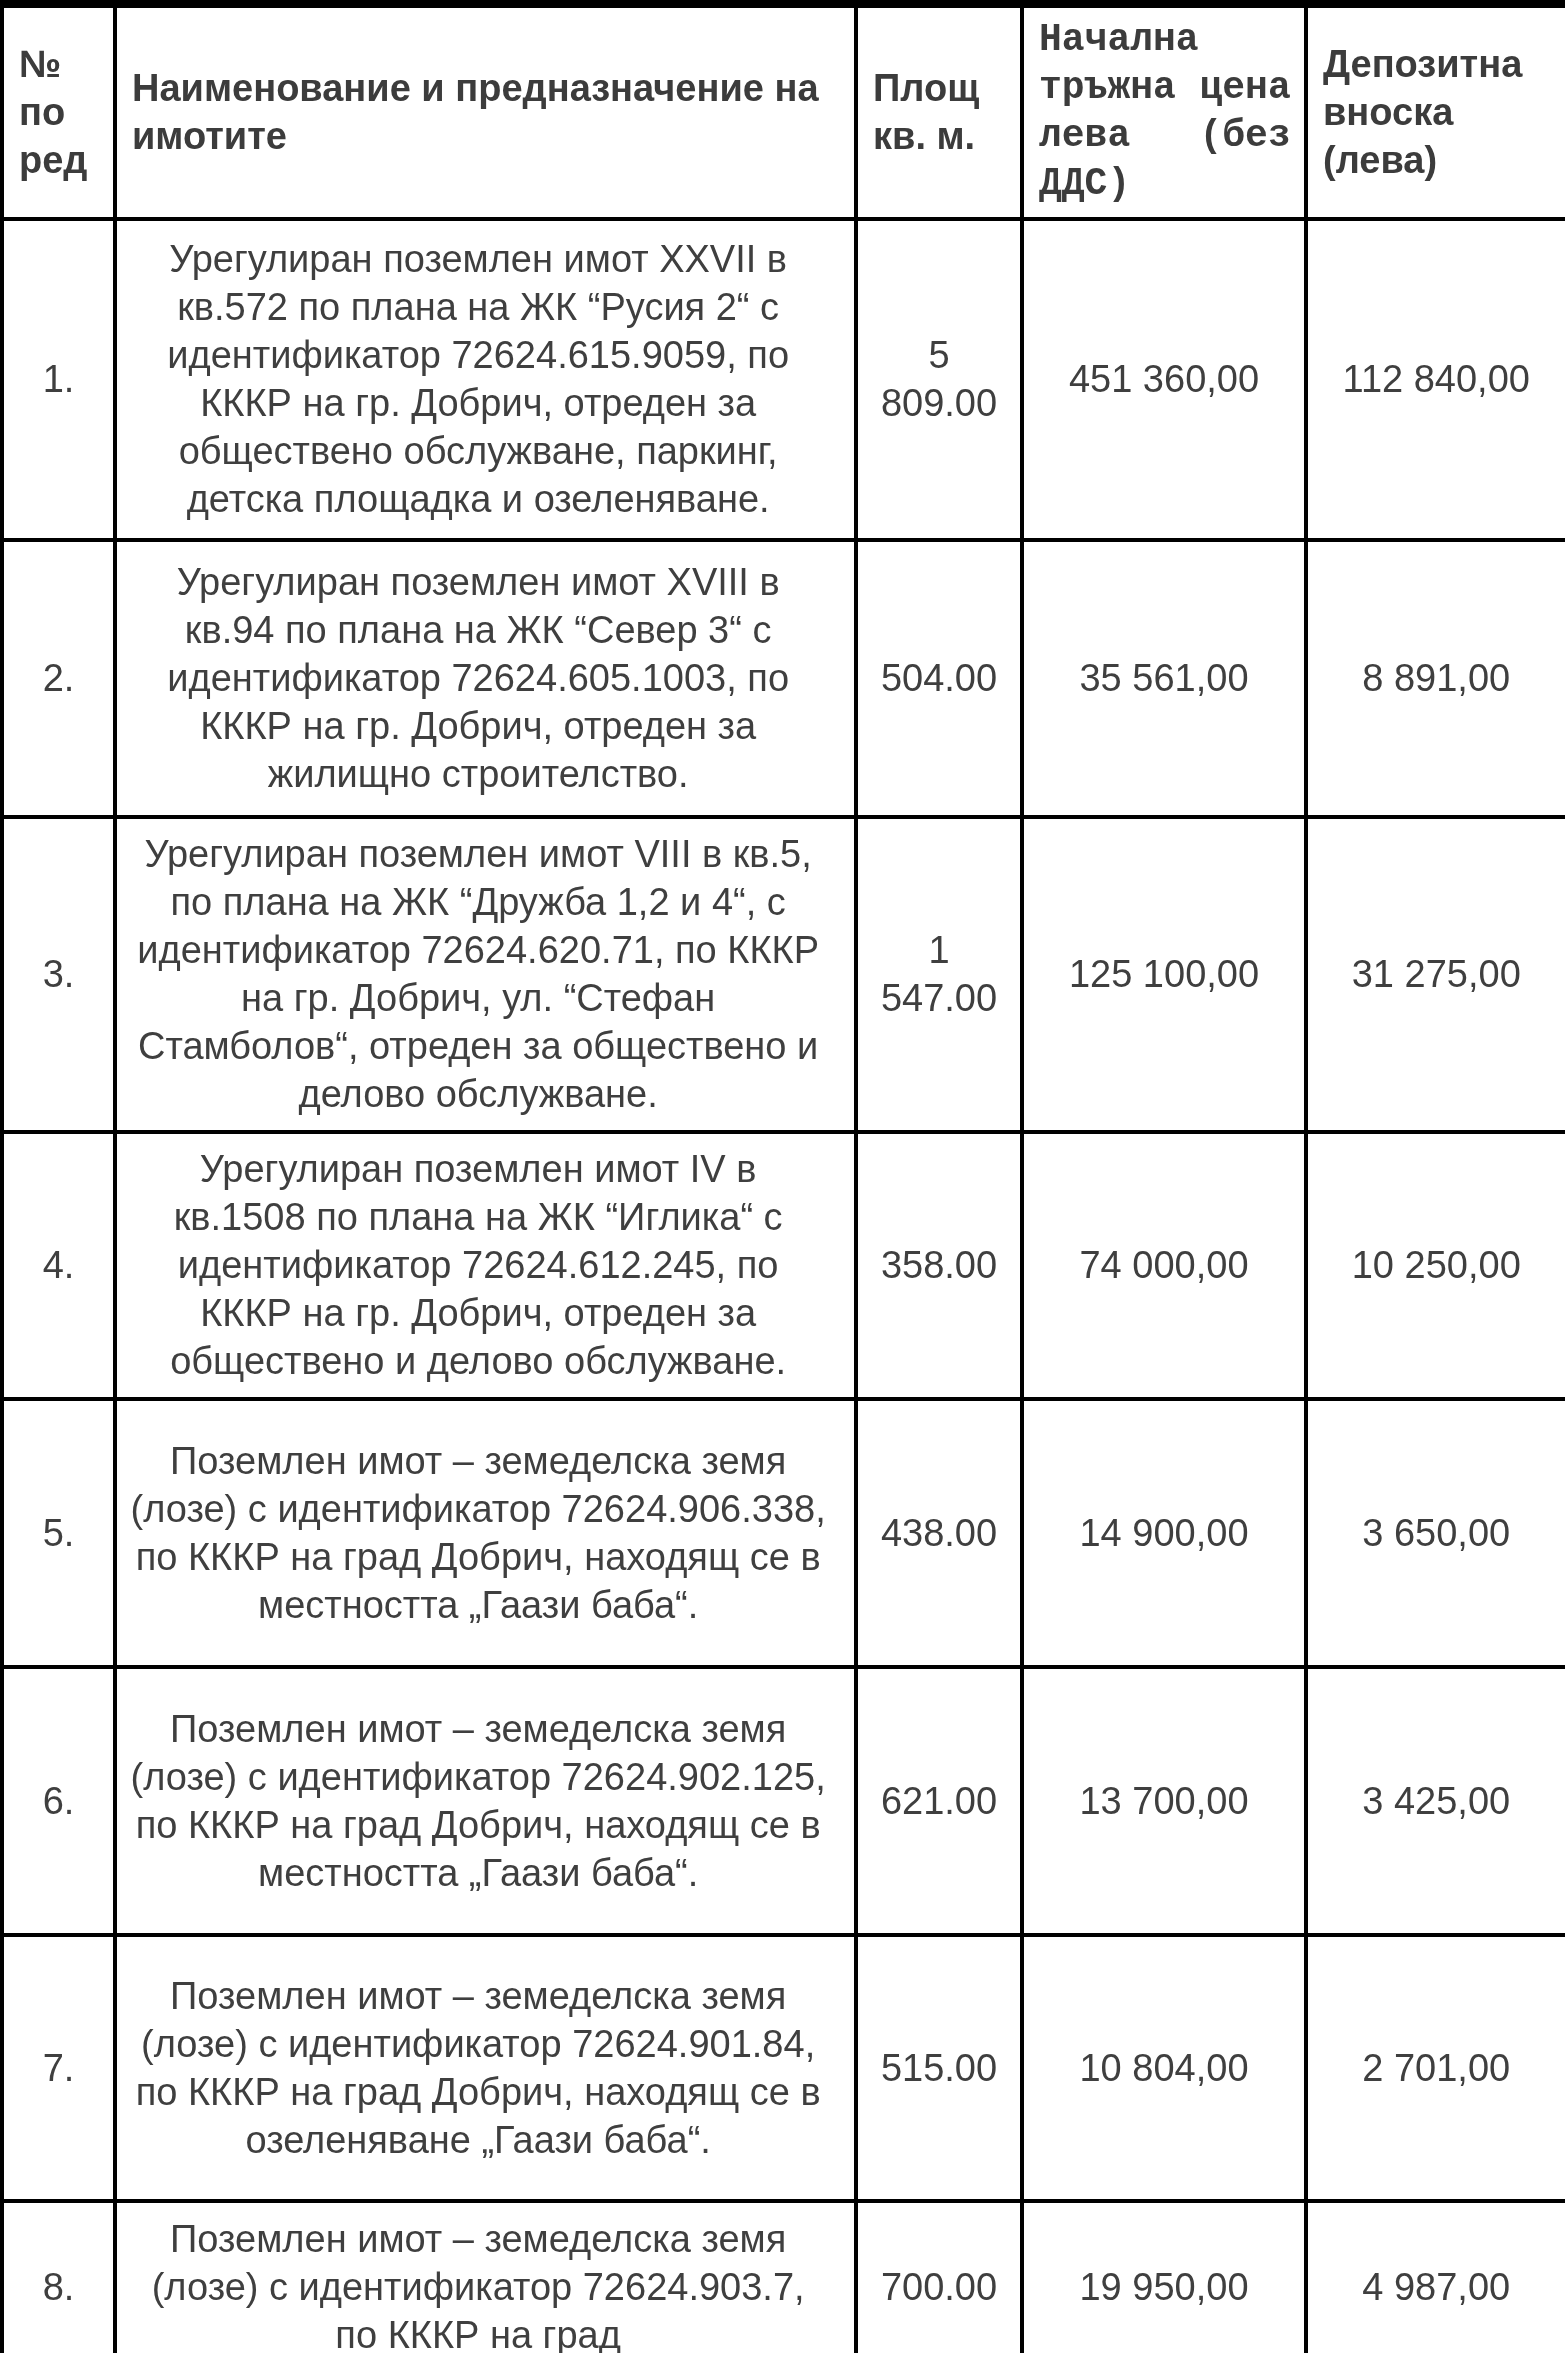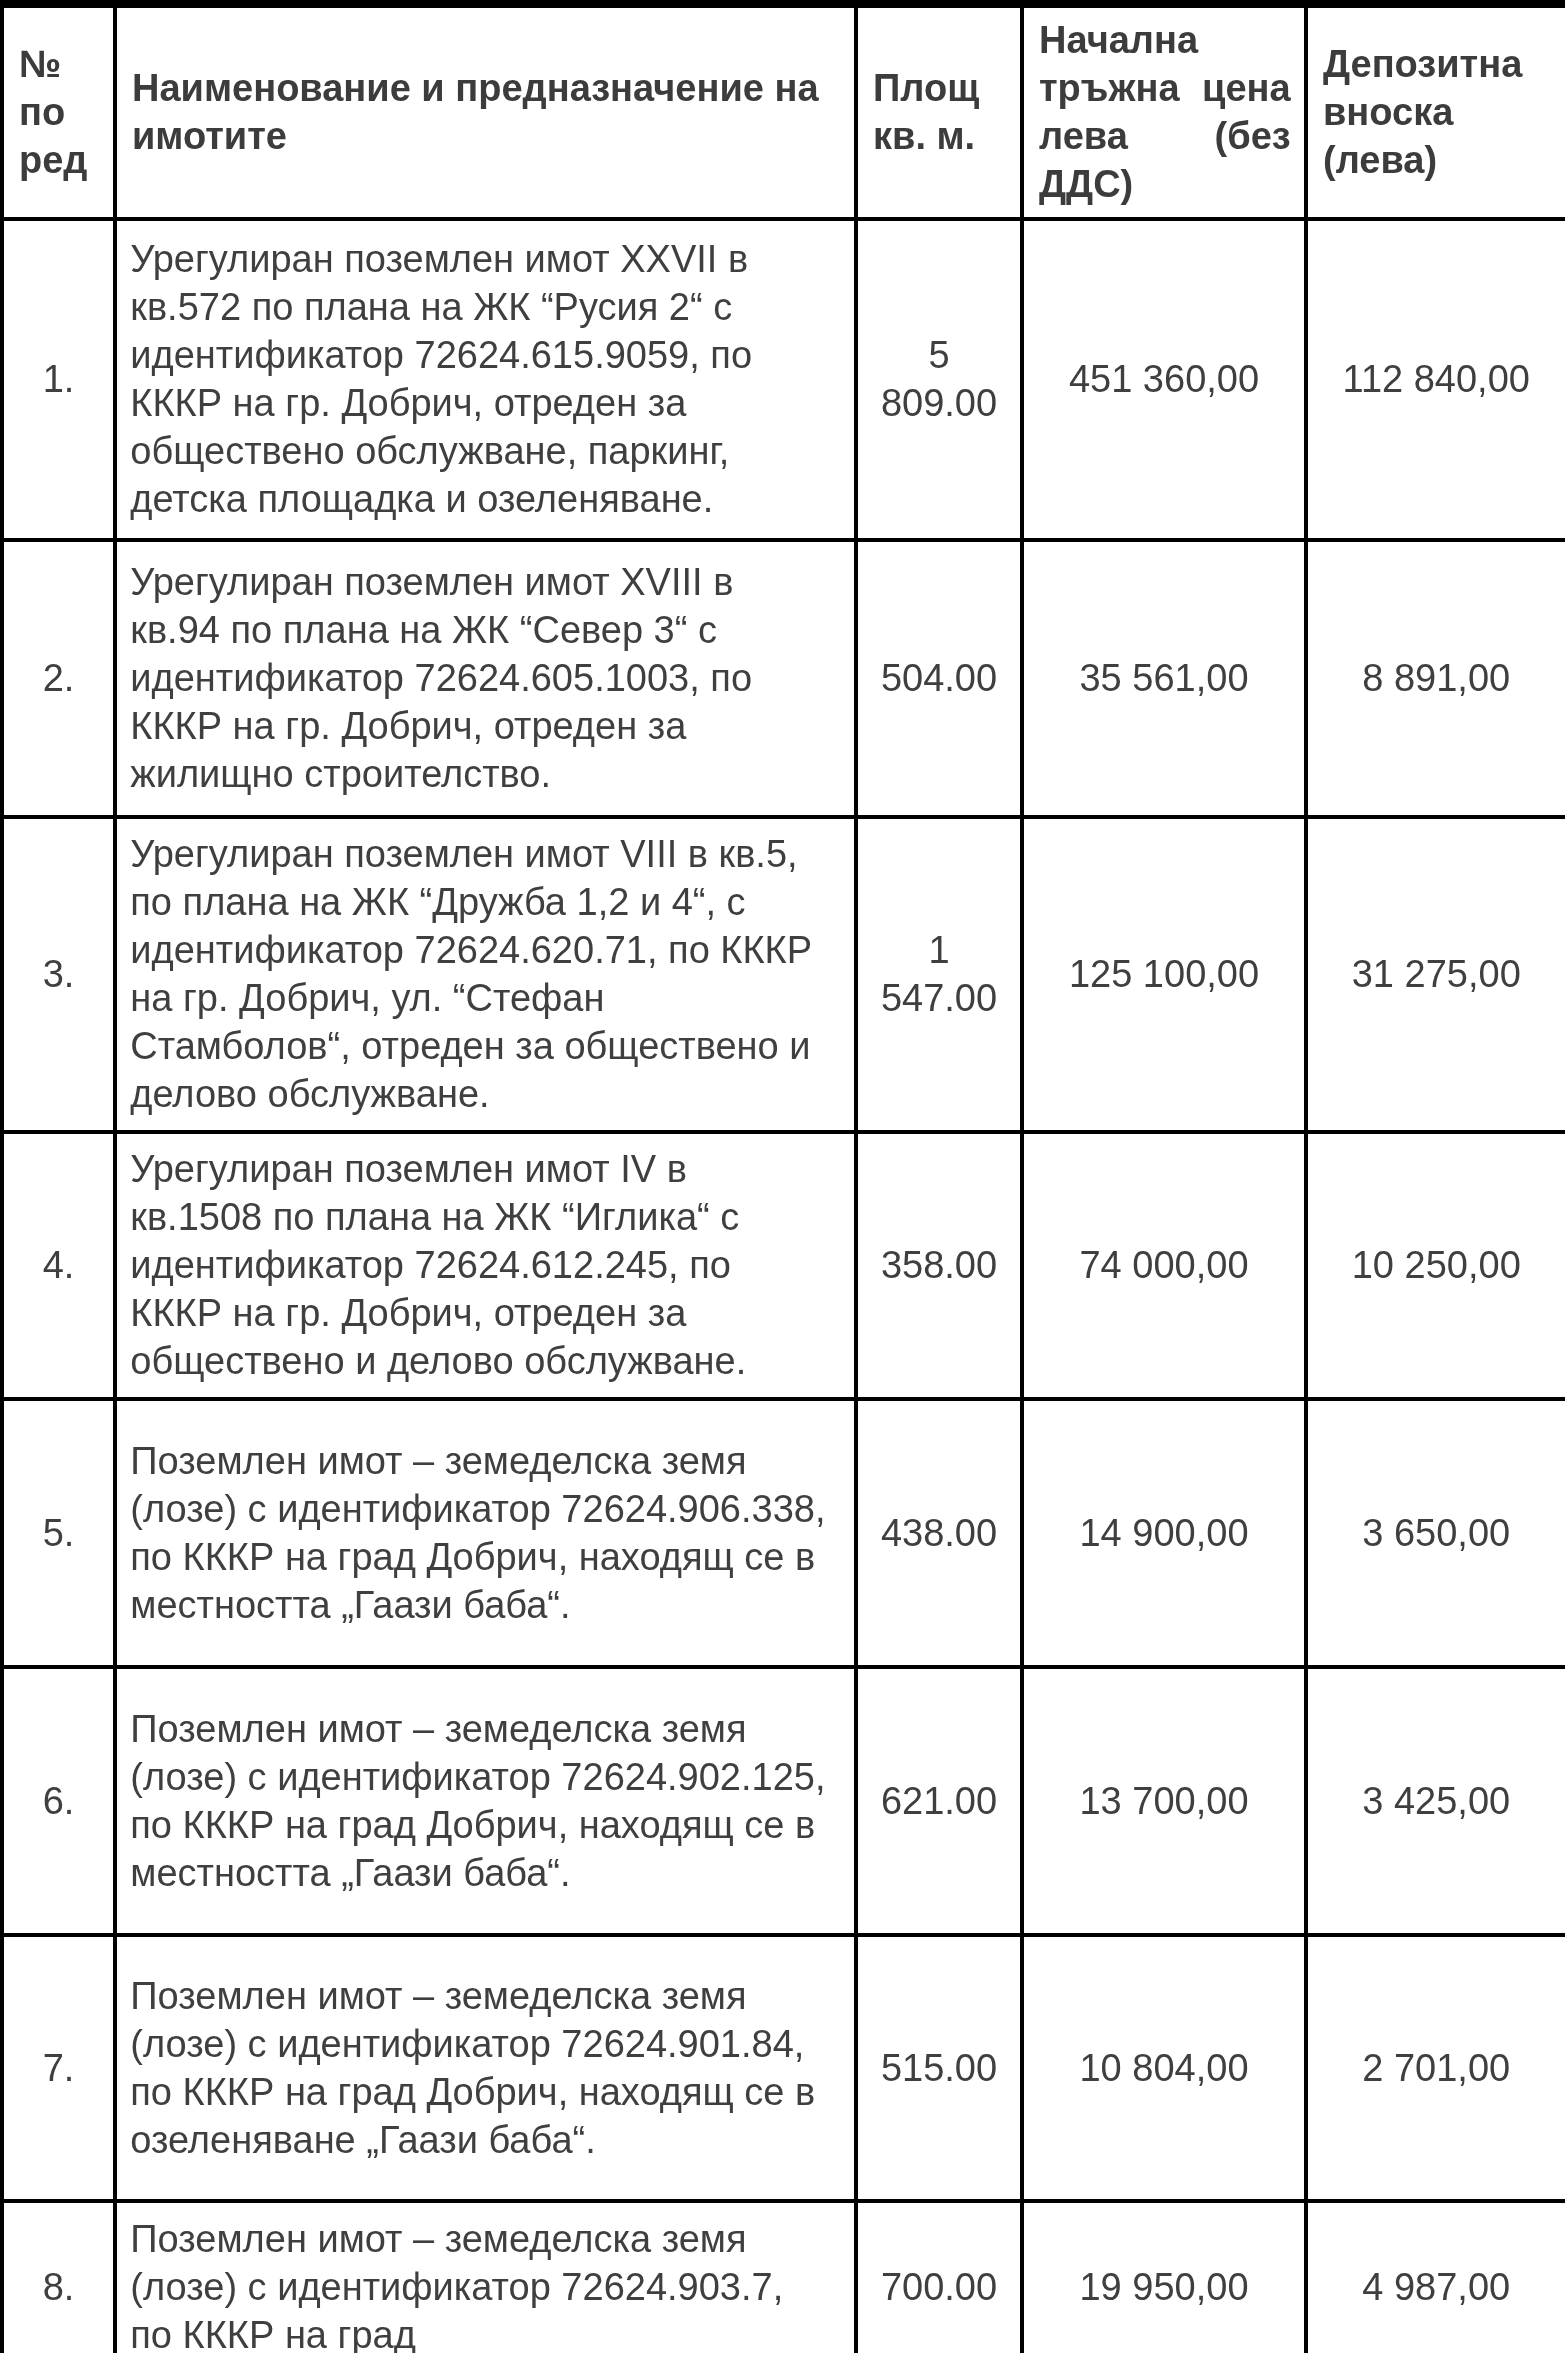--- a/index.html
+++ b/index.html
@@ -33,23 +33,24 @@
   .props th {
     font-weight: bold;
     text-align: left;
     padding: 8.3px 11.6px 8.3px 15px;
     color: #3c3c3c;
   }
   .props th.h-price {
     text-align: justify;
     text-align-last: left;
     padding-right: 13.3px;
+    font-family: Liberation Mono, monospace;
   }
   .props td.c-name {
-    text-align: left;
+    text-align: center;
     padding: 11.6px 28px 11.6px 13.3px;
   }
   .props td.c-num,
   .props td.c-area,
   .props td.c-price,
   .props td.c-deposit {
     text-align: center;
     padding: 6.6px 8.3px;
   }
   

